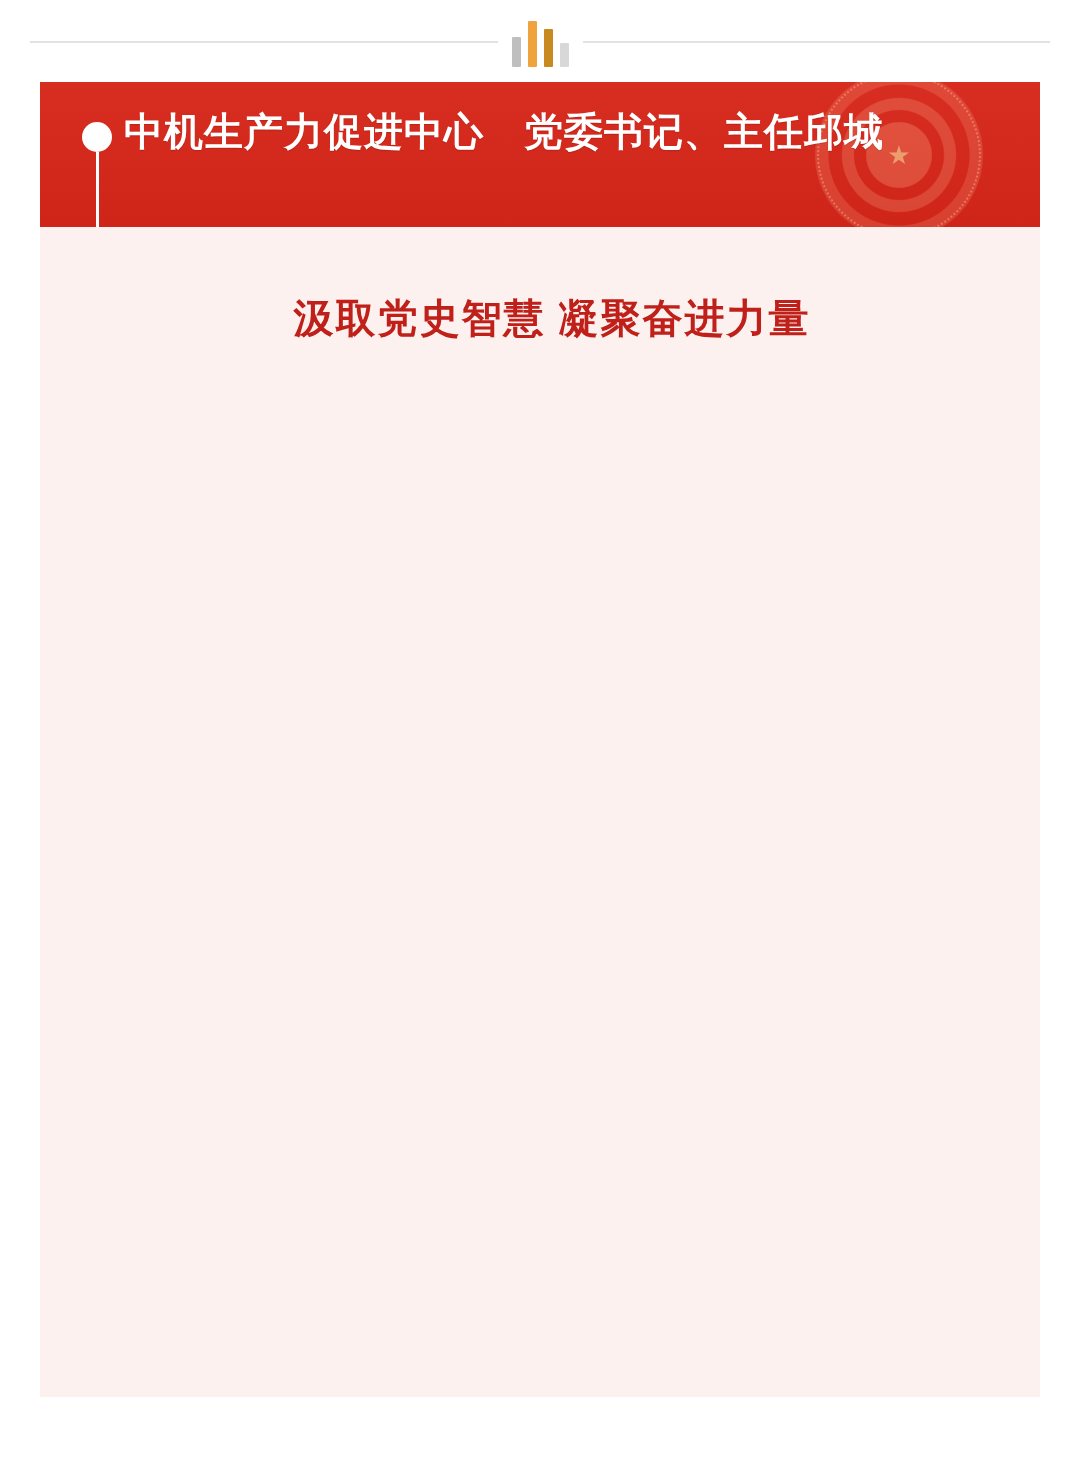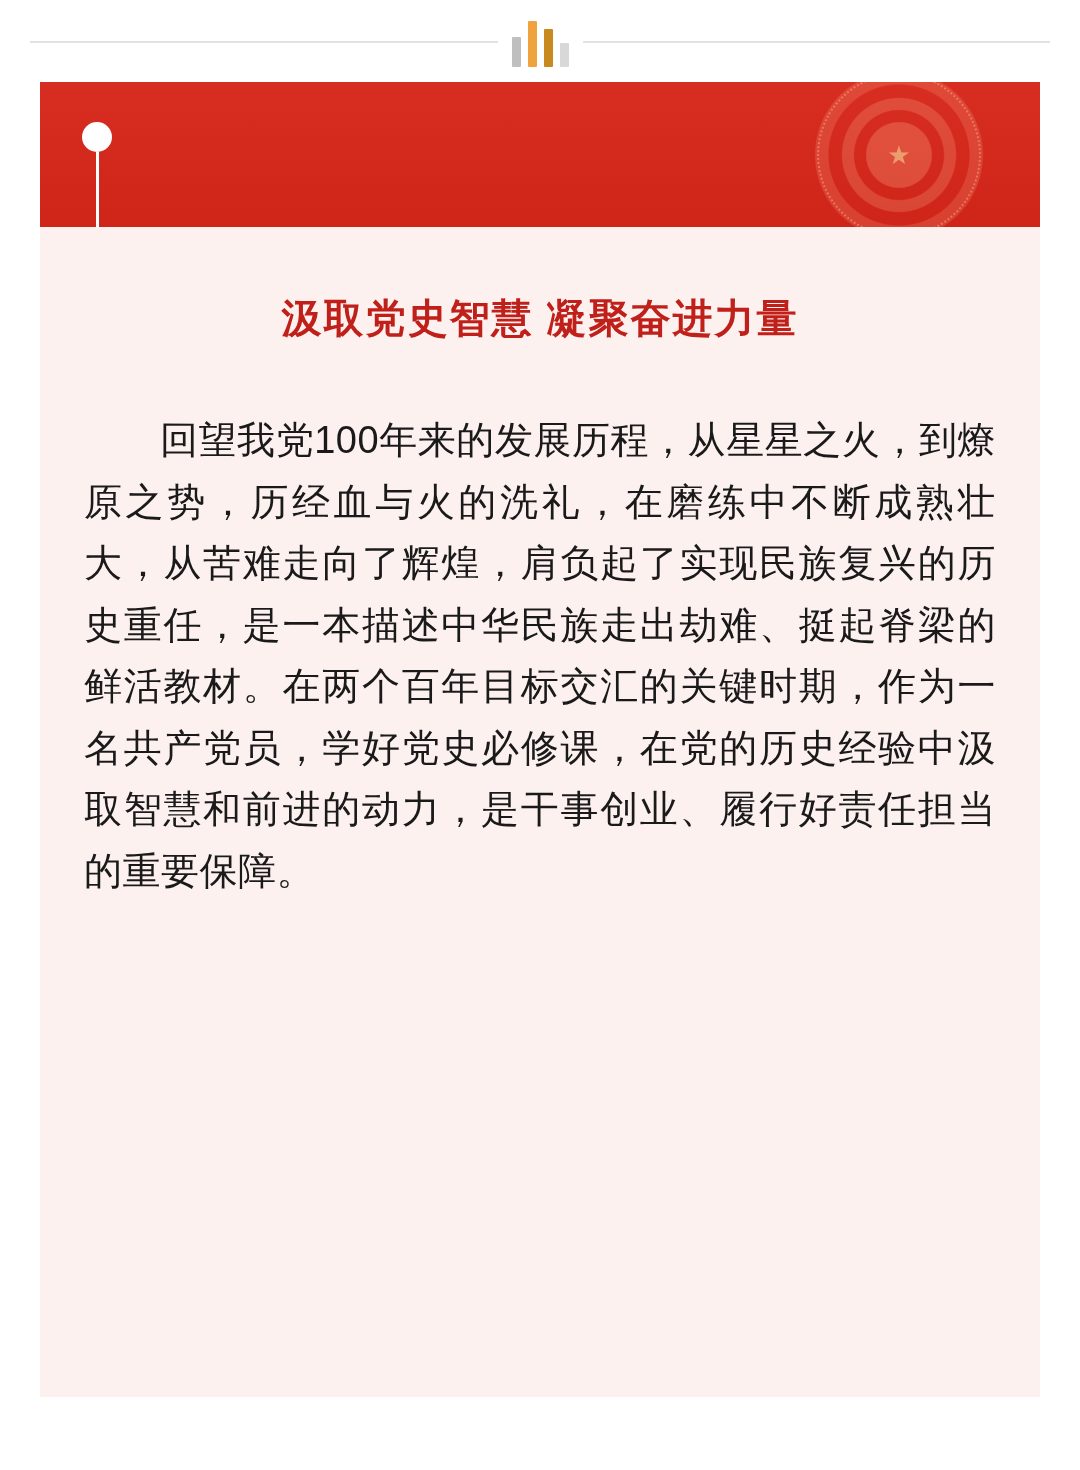--- a/index.html
+++ b/index.html
@@ -136,21 +136,21 @@
     color: #f5c98a;
     opacity: .8;
     z-index: 2;
     line-height: 1;
   }
 
   
   .article {
     margin: 0 40px;
     background: #fdf1ef;
-    padding: 46px 44px 10px 44px;
+    padding: 46px 44px 10px 68px;
     box-sizing: border-box;
     height: 1170px;
     overflow: hidden;
   }
   .headline {
     text-align: center;
     color: #c0201a;
     font-size: 40px;
     font-weight: 700;
     letter-spacing: 2px;
@@ -188,25 +188,23 @@
 
   <div class="banner-wrap">
     <div class="banner">
       <div class="pin">
         <div class="dot"></div>
         <div class="stem"></div>
       </div>
       <div class="emblem">
         <div class="emblem-star">★</div>
       </div>
+      <div class="banner-title">中机生产力促进中心　党委书记、主任邱城</div>
     </div>
   </div>
 
   <div class="article">
     <div class="headline">汲取党史智慧 凝聚奋进力量</div>
 
-    <p class="para">
-      <span>回望我党100年来的发展历程，从星星之火，到燎原之势，历经血与火的洗礼，在磨练中不断成熟壮大，从苦难走向了辉煌，肩负起了实现民族复兴的历史重任，是一本描述中华民族走出劫难、挺起脊梁的鲜活教材。在两个百年目标交汇的关键时期，作为一名共产党员，学好党史必修课，在党的历史经验中汲取智慧和前进的动力，是干事创业、履行好责任担当的重要保障。</span>
-    </p>
 
   </div>
 
 </div>
 
 </body></html>

